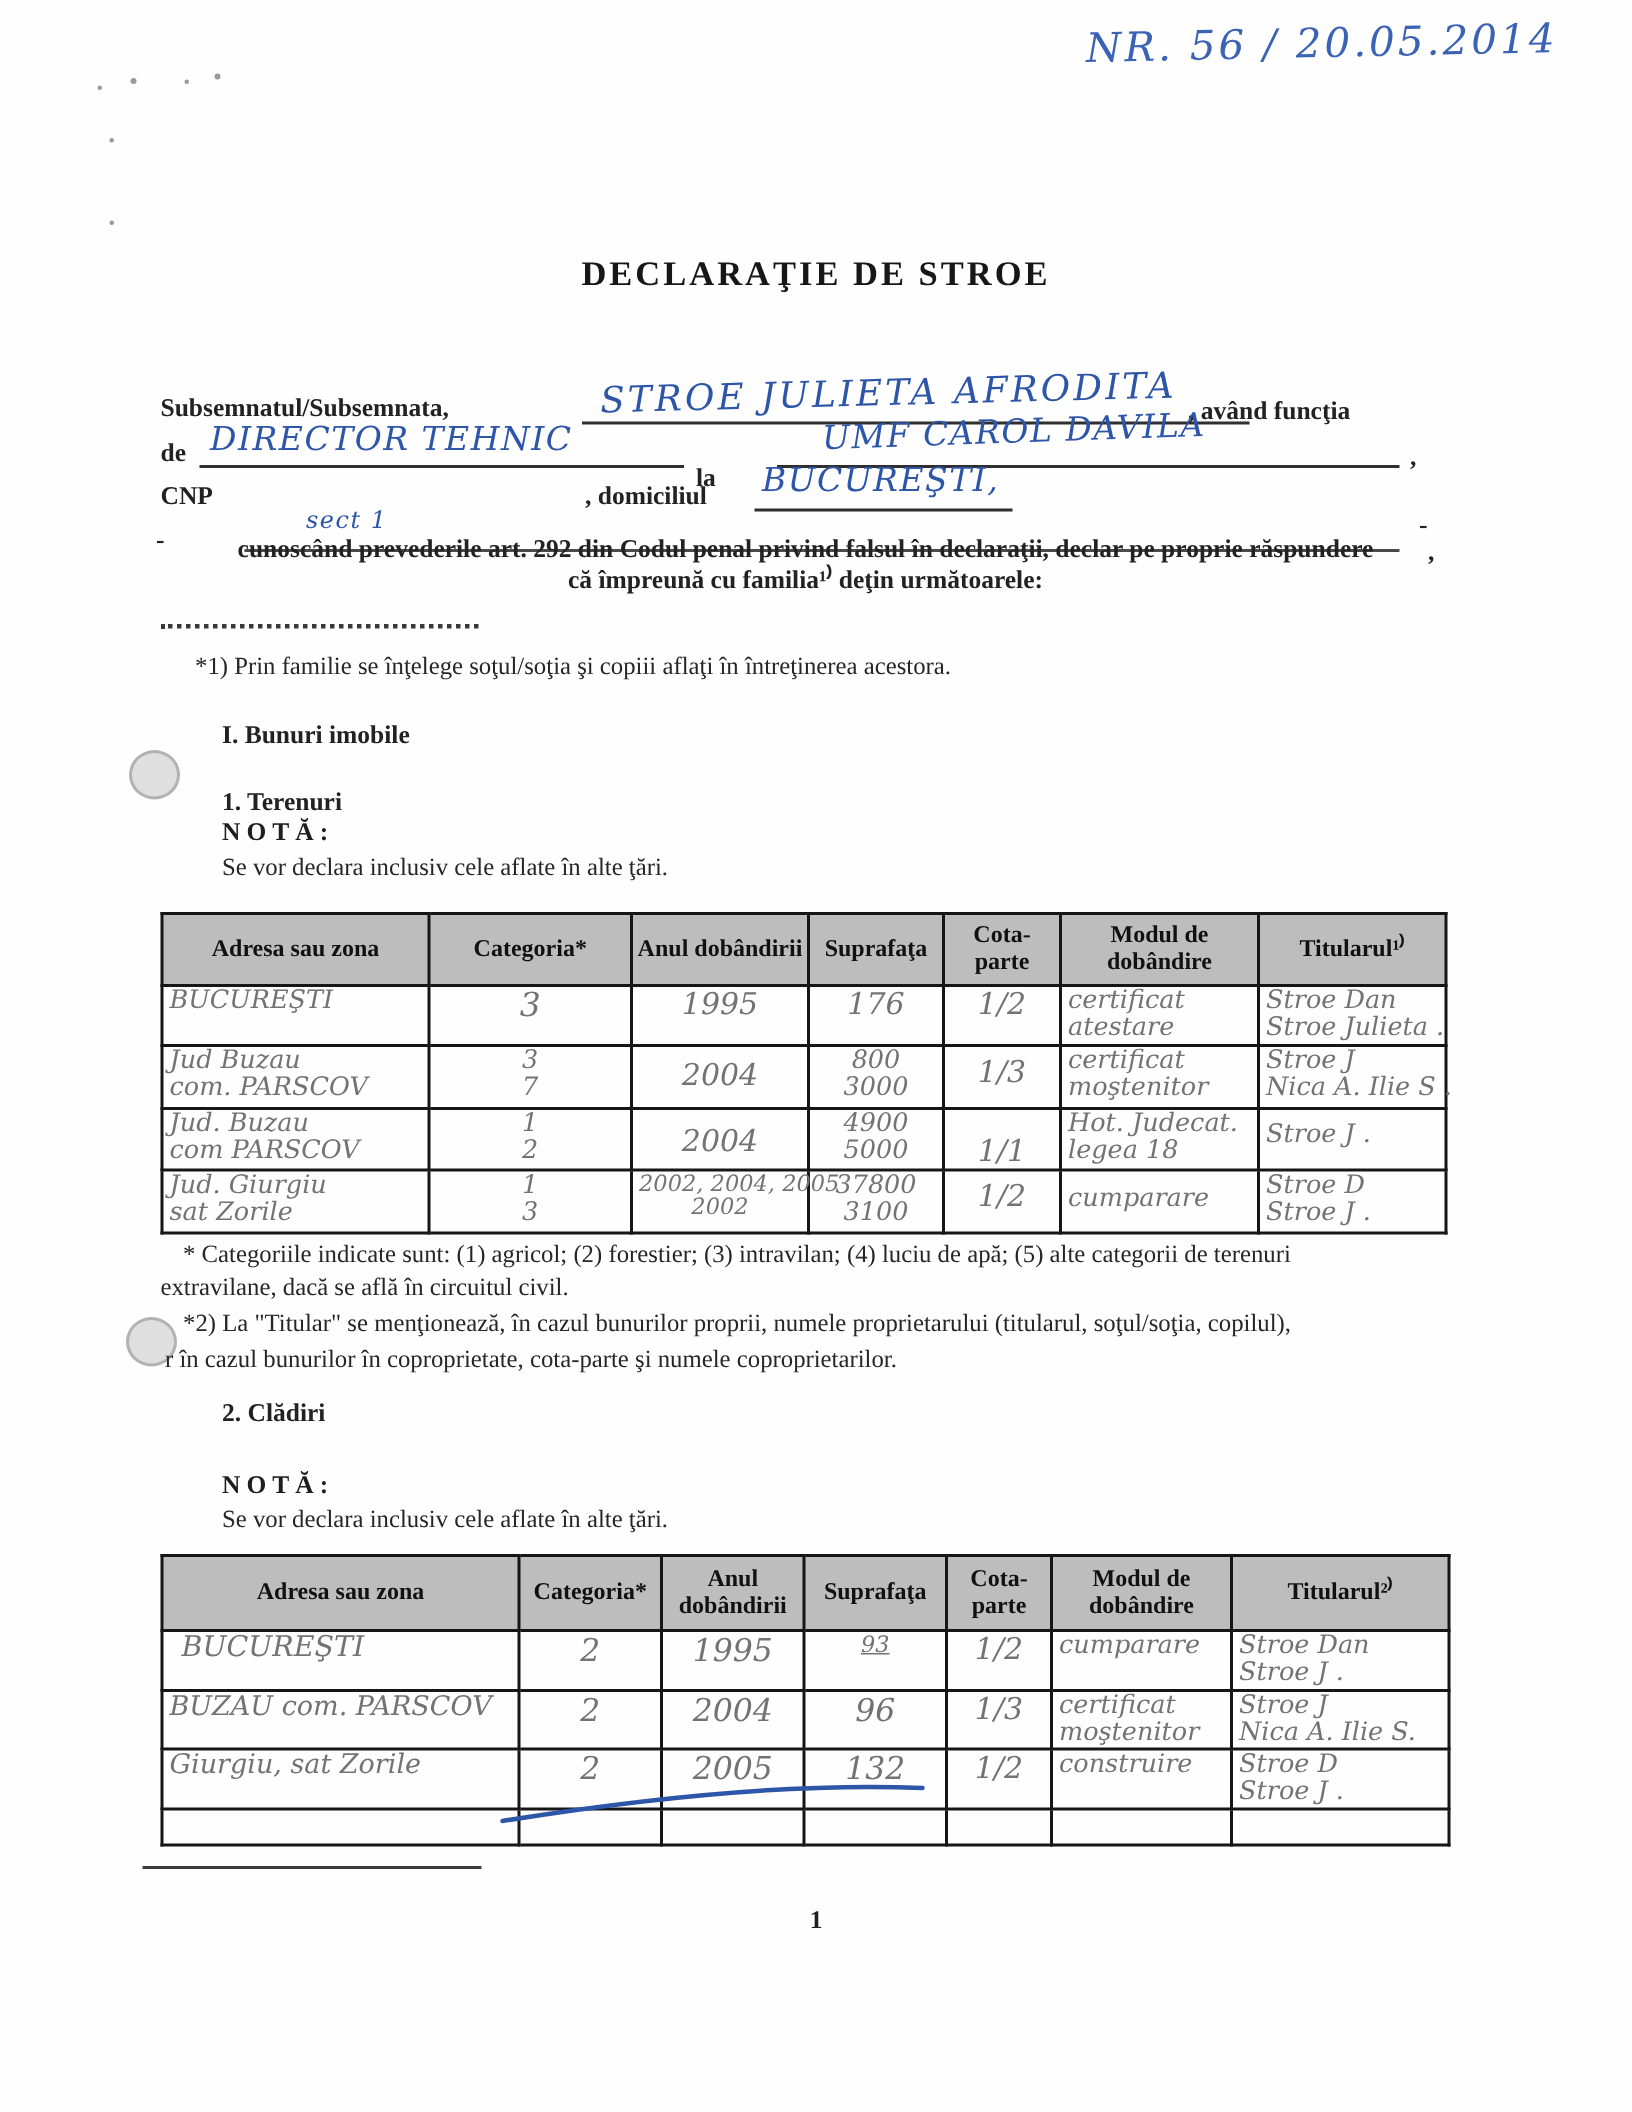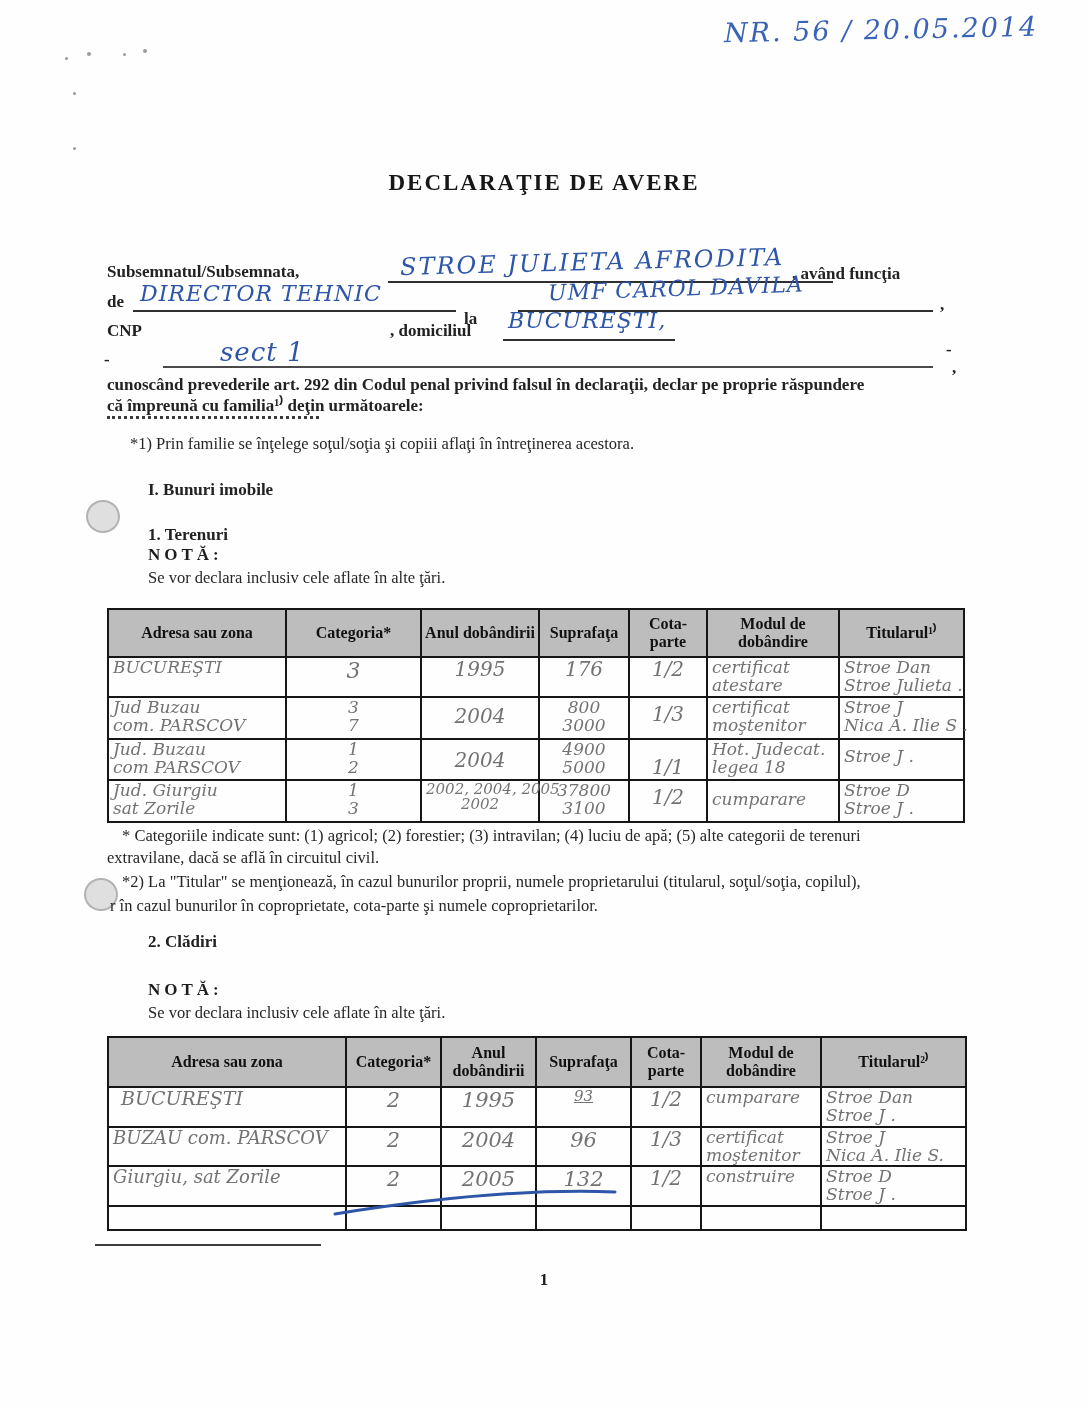--- a/index.html
+++ b/index.html
@@ -48,21 +48,21 @@
 
   <div class="speck" style="left:65px;top:57px;"></div>
   <div class="speck" style="left:87px;top:52px;width:4px;height:4px;"></div>
   <div class="speck" style="left:123px;top:53px;"></div>
   <div class="speck" style="left:143px;top:49px;width:4px;height:4px;"></div>
   <div class="speck" style="left:73px;top:92px;"></div>
   <div class="speck" style="left:73px;top:147px;"></div>
 
   <div class="abs hw" style="left:724px;top:14px;font-size:27px;letter-spacing:2px;transform:rotate(-1.2deg);color:#3a62b5;">NR. 56 / 20.05.2014</div>
 
-  <div class="abs b" style="left:0;top:170px;width:1088px;text-align:center;font-size:23px;letter-spacing:2px;color:#171717;">DECLARAŢIE DE AVERE</div>
+  <div class="abs b" style="left:0;top:170px;width:1088px;text-align:center;font-size:23px;letter-spacing:2px;color:#171717;">DECLARAŢIE DE STROE</div>
 
   <div class="abs printed b" style="left:107px;top:262px;">Subsemnatul/Subsemnata,</div>
   <div class="uline" style="left:388px;top:281px;width:445px;"></div>
   <div class="abs hw" style="left:400px;top:248px;font-size:24px;letter-spacing:2px;transform:rotate(-1.5deg);">STROE JULIETA AFRODITA</div>
   <div class="abs printed b" style="left:792px;top:264px;">, având funcţia</div>
 
   <div class="abs printed b" style="left:107px;top:292px;">de</div>
   <div class="uline" style="left:133px;top:310px;width:323px;"></div>
   <div class="abs hw" style="left:140px;top:281px;font-size:22px;">DIRECTOR TEHNIC</div>
   <div class="abs printed b" style="left:464px;top:309px;">la</div>
@@ -70,25 +70,25 @@
   <div class="abs hw" style="left:548px;top:276px;font-size:22px;transform:rotate(-2deg);">UMF CAROL DAVILA</div>
   <div class="abs printed b" style="left:940px;top:295px;">,</div>
 
   <div class="abs printed b" style="left:107px;top:321px;">CNP</div>
   <div class="abs printed b" style="left:390px;top:321px;">, domiciliul</div>
   <div class="uline" style="left:503px;top:339px;width:172px;"></div>
   <div class="abs hw" style="left:508px;top:308px;font-size:22px;">BUCUREŞTI,</div>
 
   <div class="abs printed b" style="left:104px;top:350px;">-</div>
   <div class="uline" style="left:163px;top:366px;width:770px;border-bottom-color:#4a4a4a;"></div>
-  <div class="abs hw" style="left:220px;top:337px;font-size:26px;">sect 1</div>
+  <div class="abs hw" style="left:204px;top:337px;font-size:16px;">sect 1</div>
   <div class="abs printed b" style="left:946px;top:340px;">-</div>
   <div class="abs printed b" style="left:952px;top:358px;">,</div>
 
-  <div class="abs printed b" style="left:107px;top:374px;width:860px;line-height:21px;">
+  <div class="abs printed b" style="left:107px;top:355px;width:860px;line-height:21px;text-align:center;">
     <span>cunoscând prevederile art. 292 din Codul penal privind falsul în declaraţii, declar pe proprie răspundere</span><br>
     <span>că împreună cu familia¹⁾ deţin următoarele:</span>
   </div>
 
   <div class="dotted-sep" style="left:107px;top:416px;"></div>
   <div class="abs small" style="left:130px;top:434px;text-align:center;">*1) Prin familie se înţelege soţul/soţia şi copiii aflaţi în întreţinerea acestora.</div>
 
   <div class="abs printed b" style="left:148px;top:480px;">I. Bunuri imobile</div>
   <div class="punch" style="left:86px;top:500px;"></div>
   <div class="abs printed b" style="left:148px;top:525px;">1. Terenuri</div>

